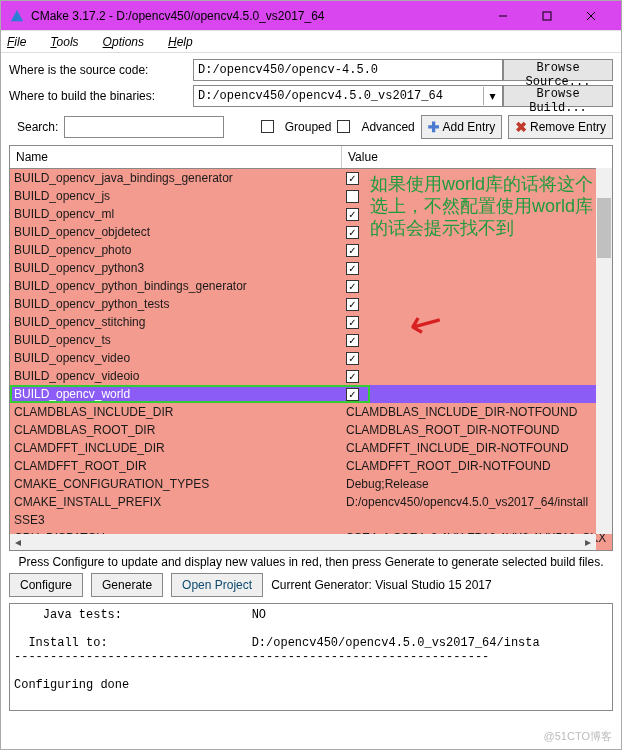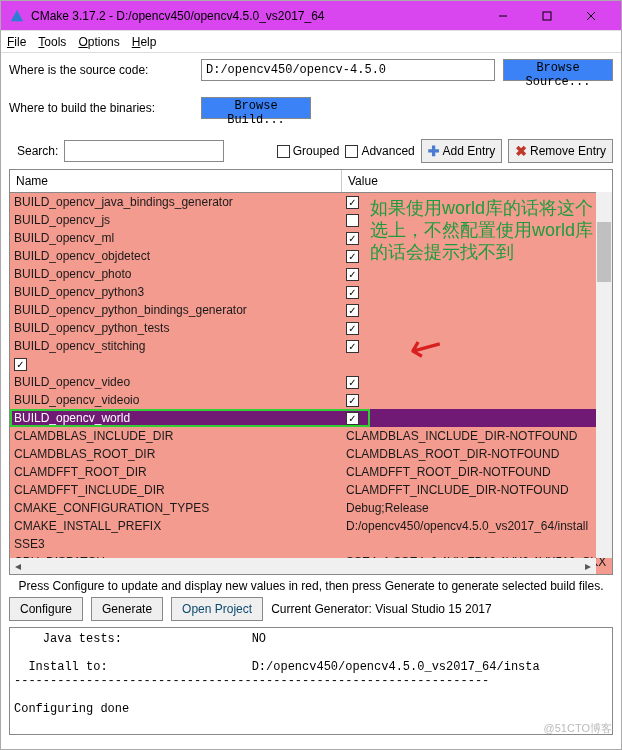--- a/index.html
+++ b/index.html
@@ -1,47 +1,47 @@
 <!DOCTYPE html>
 <html><head>
 <meta charset="utf-8">
 <style>
   * { box-sizing: border-box; font-family: "Segoe UI", Tahoma, sans-serif; font-size: 12px; }
   body { margin: 0; background: #fff; width: 622px; height: 750px; border: 1px solid #aaa; display: flex; flex-direction: column; overflow: hidden; }
   .titlebar { height: 30px; background: #d946ef; display: flex; align-items: center; padding: 0 8px; border-bottom: 1px solid #e0e0e0; }
   .titlebar .title { flex: 1; font-size: 12px; }
   .winbtn { width: 44px; height: 28px; display: flex; align-items: center; justify-content: center; color: #333; }
   .winbtn svg { width: 10px; height: 10px; }
-  .menubar { height: 22px; display: flex; align-items: center; padding: 0 6px; gap: 12px; border-bottom: 1px solid #ddd; }
+  .menubar { height: 22px; display: flex; align-items: center; padding: 0 6px; gap: 24px; border-bottom: 1px solid #ddd; font-style: italic; }
   .menubar span u { text-decoration: underline; }
   .paths { padding: 6px 8px 0 8px; font-family: "Courier New", monospace; font-size: 12px; }
-  .pathrow { display: flex; align-items: center; margin-bottom: 16px; gap: 8px; }
+  .pathrow { display: flex; align-items: center; margin-bottom: 4px; gap: 0; }
   .pathrow .lbl { width: 184px; white-space: nowrap; }
   .pathrow input[type=text] { flex: 1; height: 22px; padding: 0 4px; font-family: "Courier New", monospace; font-size: 12px; border: 1px solid #888; }
-  .pathrow .browse { width: 110px; height: 22px; background: #3b82f6; border: 1px solid #888; font-family: "Courier New", monospace; text-align: center; }
+  .pathrow .browse { width: 110px; height: 22px; background: #e5e5e5; border: 1px solid #888; font-family: "Courier New", monospace; text-align: center; }
   .combo { position: relative; flex: 1; }
   .combo input { width: 100%; }
   .combo .arrow { position: absolute; right: 2px; top: 2px; bottom: 2px; width: 18px; display: flex; align-items: center; justify-content: center; border-left: 1px solid #aaa; }
   .searchrow { display: flex; align-items: center; padding: 4px 8px 6px 16px; gap: 6px; font-family: "Courier New", monospace; }
   .searchrow .slbl { }
   .searchrow input.search { width: 160px; height: 22px; border: 1px solid #888; padding: 0 4px; }
-  .chk { display: flex; align-items: flex-end; gap: 3px; font-family: "Segoe UI","Courier New",monospace; }
+  .chk { display: flex; align-items: flex-start; gap: 11px; font-family: "Segoe UI","Courier New",monospace; }
   .chk .box { width: 13px; height: 13px; border: 1px solid #333; display: inline-block; }
   .btnentry { display: flex; align-items: center; gap: 3px; border: 1px solid #888; background: #efefef; height: 24px; padding: 0 6px; }
   .plus { color: #4a7bd0; font-weight: bold; font-size: 14px; }
   .xred { color: #c0392b; font-weight: bold; font-size: 14px; }
   .tableframe { margin: 0 8px; border: 1px solid #888; height: 406px; position: relative; display: flex; flex-direction: column; }
   .thead { display: flex; border-bottom: 1px solid #888; background: #fff; }
   .thead div { padding: 4px 6px; }
   .col-name { width: 332px; border-right: 1px solid #ccc; }
   .col-val { flex: 1; }
   .tbody { flex: 1; overflow: hidden; position: relative; }
   .rows { position: relative; }
   .row { display: flex; height: 18px; align-items: center; background: #f49b8f; color: #1a1a1a; }
-  .row.selected { background: #701a75; color: #fff; justify-content: flex-end; }
+  .row.selected { background: #8b5cf6; color: #fff; justify-content: flex-end; }
   .row .c-name { width: 332px; padding: 0 4px; overflow: hidden; white-space: nowrap; }
   .row .c-val { flex: 1; padding: 0 4px; overflow: hidden; white-space: nowrap; }
   .row .c-val.chkcell { display: flex; align-items: center; }
   .cbox { width: 13px; height: 13px; border: 1px solid #333; background: #fff; display: inline-flex; align-items: center; justify-content: center; font-size: 10px; color: #000; }
   .highlight-box { position: absolute; border: 2px solid #32cd32; pointer-events: none; }
   .annot { position: absolute; color: #1e9c3c; font-size: 18px; line-height: 22px; width: 230px; pointer-events: none; font-family: "Microsoft YaHei","SimSun",sans-serif; }
   .arrow-red { position: absolute; color: #d82020; font-size: 40px; transform: rotate(30deg); pointer-events: none; }
   .scroll-v { position: absolute; top: 22px; right: 0; width: 16px; bottom: 16px; background: #f0f0f0; }
   .scroll-v .thumb { position: absolute; left: 1px; right: 1px; top: 30px; height: 60px; background: #c0c0c0; }
   .scroll-h { position: absolute; left: 0; right: 16px; bottom: 0; height: 16px; background: #f0f0f0; display:flex; justify-content: space-between;}
@@ -91,20 +91,24 @@
 </div>
 
 <div class="paths">
   <div class="pathrow">
     <span class="lbl">Where is the source code:</span>
     <input type="text" value="D:/opencv450/opencv-4.5.0" style="">
     <button class="browse">Browse Source...</button>
   </div>
   <div class="pathrow">
     <span class="lbl">Where to build the binaries:</span>
+    <div class="combo">
+      <input type="text" value="D:/opencv450/opencv4.5.0_vs2017_64" style="">
+      <span class="arrow">▾</span>
+    </div>
     <button class="browse">Browse Build...</button>
   </div>
 </div>
 
 <div class="searchrow">
   <span class="slbl">Search:</span>
   <input class="search" type="text" style="">
   <div style="flex:1"></div>
   <span class="chk">
       <span class="box"></span>
@@ -179,20 +183,21 @@
             <span class="cbox">✓</span>
           </div>
         </div>
         <div class="row">
           <div class="c-name">BUILD_opencv_stitching</div>
           <div class="c-val chkcell">
             <span class="cbox">✓</span>
           </div>
         </div>
         <div class="row">
+          <div class="c-name">BUILD_opencv_ts</div>
           <div class="c-val chkcell">
             <span class="cbox">✓</span>
           </div>
         </div>
         <div class="row">
           <div class="c-name">BUILD_opencv_video</div>
           <div class="c-val chkcell">
             <span class="cbox">✓</span>
           </div>
         </div>
@@ -210,26 +215,26 @@
         </div>
         <div class="row">
           <div class="c-name">CLAMDBLAS_INCLUDE_DIR</div>
           <div class="c-val">CLAMDBLAS_INCLUDE_DIR-NOTFOUND</div>
         </div>
         <div class="row">
           <div class="c-name">CLAMDBLAS_ROOT_DIR</div>
           <div class="c-val">CLAMDBLAS_ROOT_DIR-NOTFOUND</div>
         </div>
         <div class="row">
+          <div class="c-name">CLAMDFFT_INCLUDE_DIR</div>
+          <div class="c-val">CLAMDFFT_INCLUDE_DIR-NOTFOUND</div>
+        </div>
+        <div class="row">
           <div class="c-name">CLAMDFFT_ROOT_DIR</div>
           <div class="c-val">CLAMDFFT_ROOT_DIR-NOTFOUND</div>
-        </div>
-        <div class="row">
-          <div class="c-name">CLAMDFFT_INCLUDE_DIR</div>
-          <div class="c-val">CLAMDFFT_INCLUDE_DIR-NOTFOUND</div>
         </div>
         <div class="row">
           <div class="c-name">CMAKE_CONFIGURATION_TYPES</div>
           <div class="c-val">Debug;Release</div>
         </div>
         <div class="row">
           <div class="c-name">CMAKE_INSTALL_PREFIX</div>
           <div class="c-val">D:/opencv450/opencv4.5.0_vs2017_64/install</div>
         </div>
         <div class="row">
@@ -267,13 +272,13 @@
   <div class="pushbtn disabled">Open Project</div>
   <span>Current Generator: Visual Studio 15 2017</span>
 </div>
 
 <div class="outbox" id="outbox">    Java tests:                  NO
 
   Install to:                    D:/opencv450/opencv4.5.0_vs2017_64/insta
 ------------------------------------------------------------------
 
 Configuring done</div>
-<div class="watermark" style="position:fixed; right:10px; bottom:14px;text-align:center;">@51CTO博客</div>
+<div class="watermark" style="position:fixed; right:10px; bottom:6px;text-align:center;">@51CTO博客</div>
 
 </body></html>

